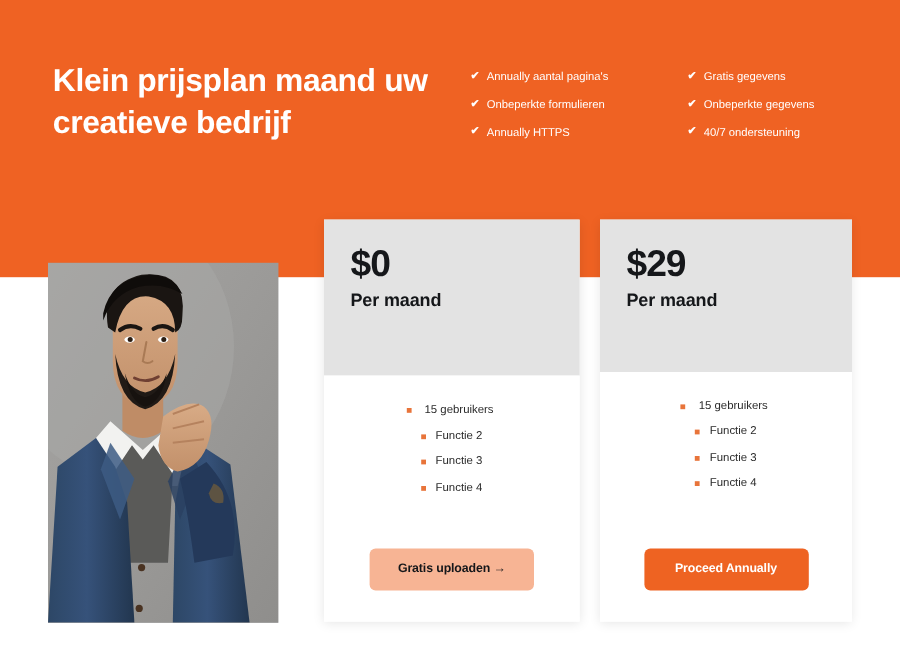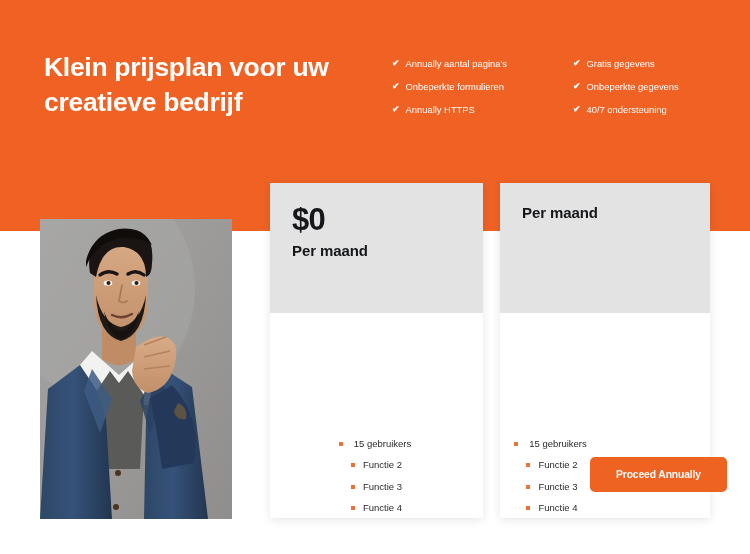--- a/index.html
+++ b/index.html
@@ -137,22 +137,22 @@
     font-weight: bold;
     color: #15171a;
     letter-spacing: -0.1px;
   }
 
   .card-body {
     flex: 1;
     background: #ffffff;
     padding: 20px 14px 0 14px;
     display: flex;
-    flex-direction: row;
-    align-items: flex-end;
+    flex-direction: column;
+    align-items: flex-start;
   }
 
   .feature-list {
     list-style: none;
     width: 100%;
     display: flex;
     flex-direction: column;
     align-items: center;
     gap: 3px;
   }
@@ -216,21 +216,21 @@
     margin-top: 44px;
   }
 </style>
 </head>
 <body>
 
 <div id="page">
 
   <div class="hero-band"></div>
 
-  <div class="hero-title">Klein prijsplan voor uw creatieve bedrijf</div>
+  <div class="hero-title">Klein prijsplan maand uw creatieve bedrijf</div>
 
   <div class="hero-features">
 
     <div class="feature-col col-a">
       <div class="feature-item">
         <span class="check-icon">✔</span>
         <span>Annually aantal pagina's</span>
       </div>
       <div class="feature-item">
         <span class="check-icon">✔</span>
@@ -346,25 +346,29 @@
         </li>
         <li>
           <span class="sq-bullet"></span>
           <span class="li-text">Functie 3</span>
         </li>
         <li>
           <span class="sq-bullet"></span>
           <span class="li-text">Functie 4</span>
         </li>
       </ul>
+      <div class="card-cta-wrap">
+        <button class="cta cta-secondary">Gratis uploaden →</button>
+      </div>
     </div>
   </div>
 
   <div class="card card-2">
     <div class="card-head">
+      <div class="card-price">$29</div>
       <div class="card-period">Per maand</div>
     </div>
     <div class="card-body">
       <ul class="feature-list">
         <li class="wide">
           <span class="sq-bullet"></span>
           <span class="li-text">15 gebruikers</span>
         </li>
         <li>
           <span class="sq-bullet"></span>

